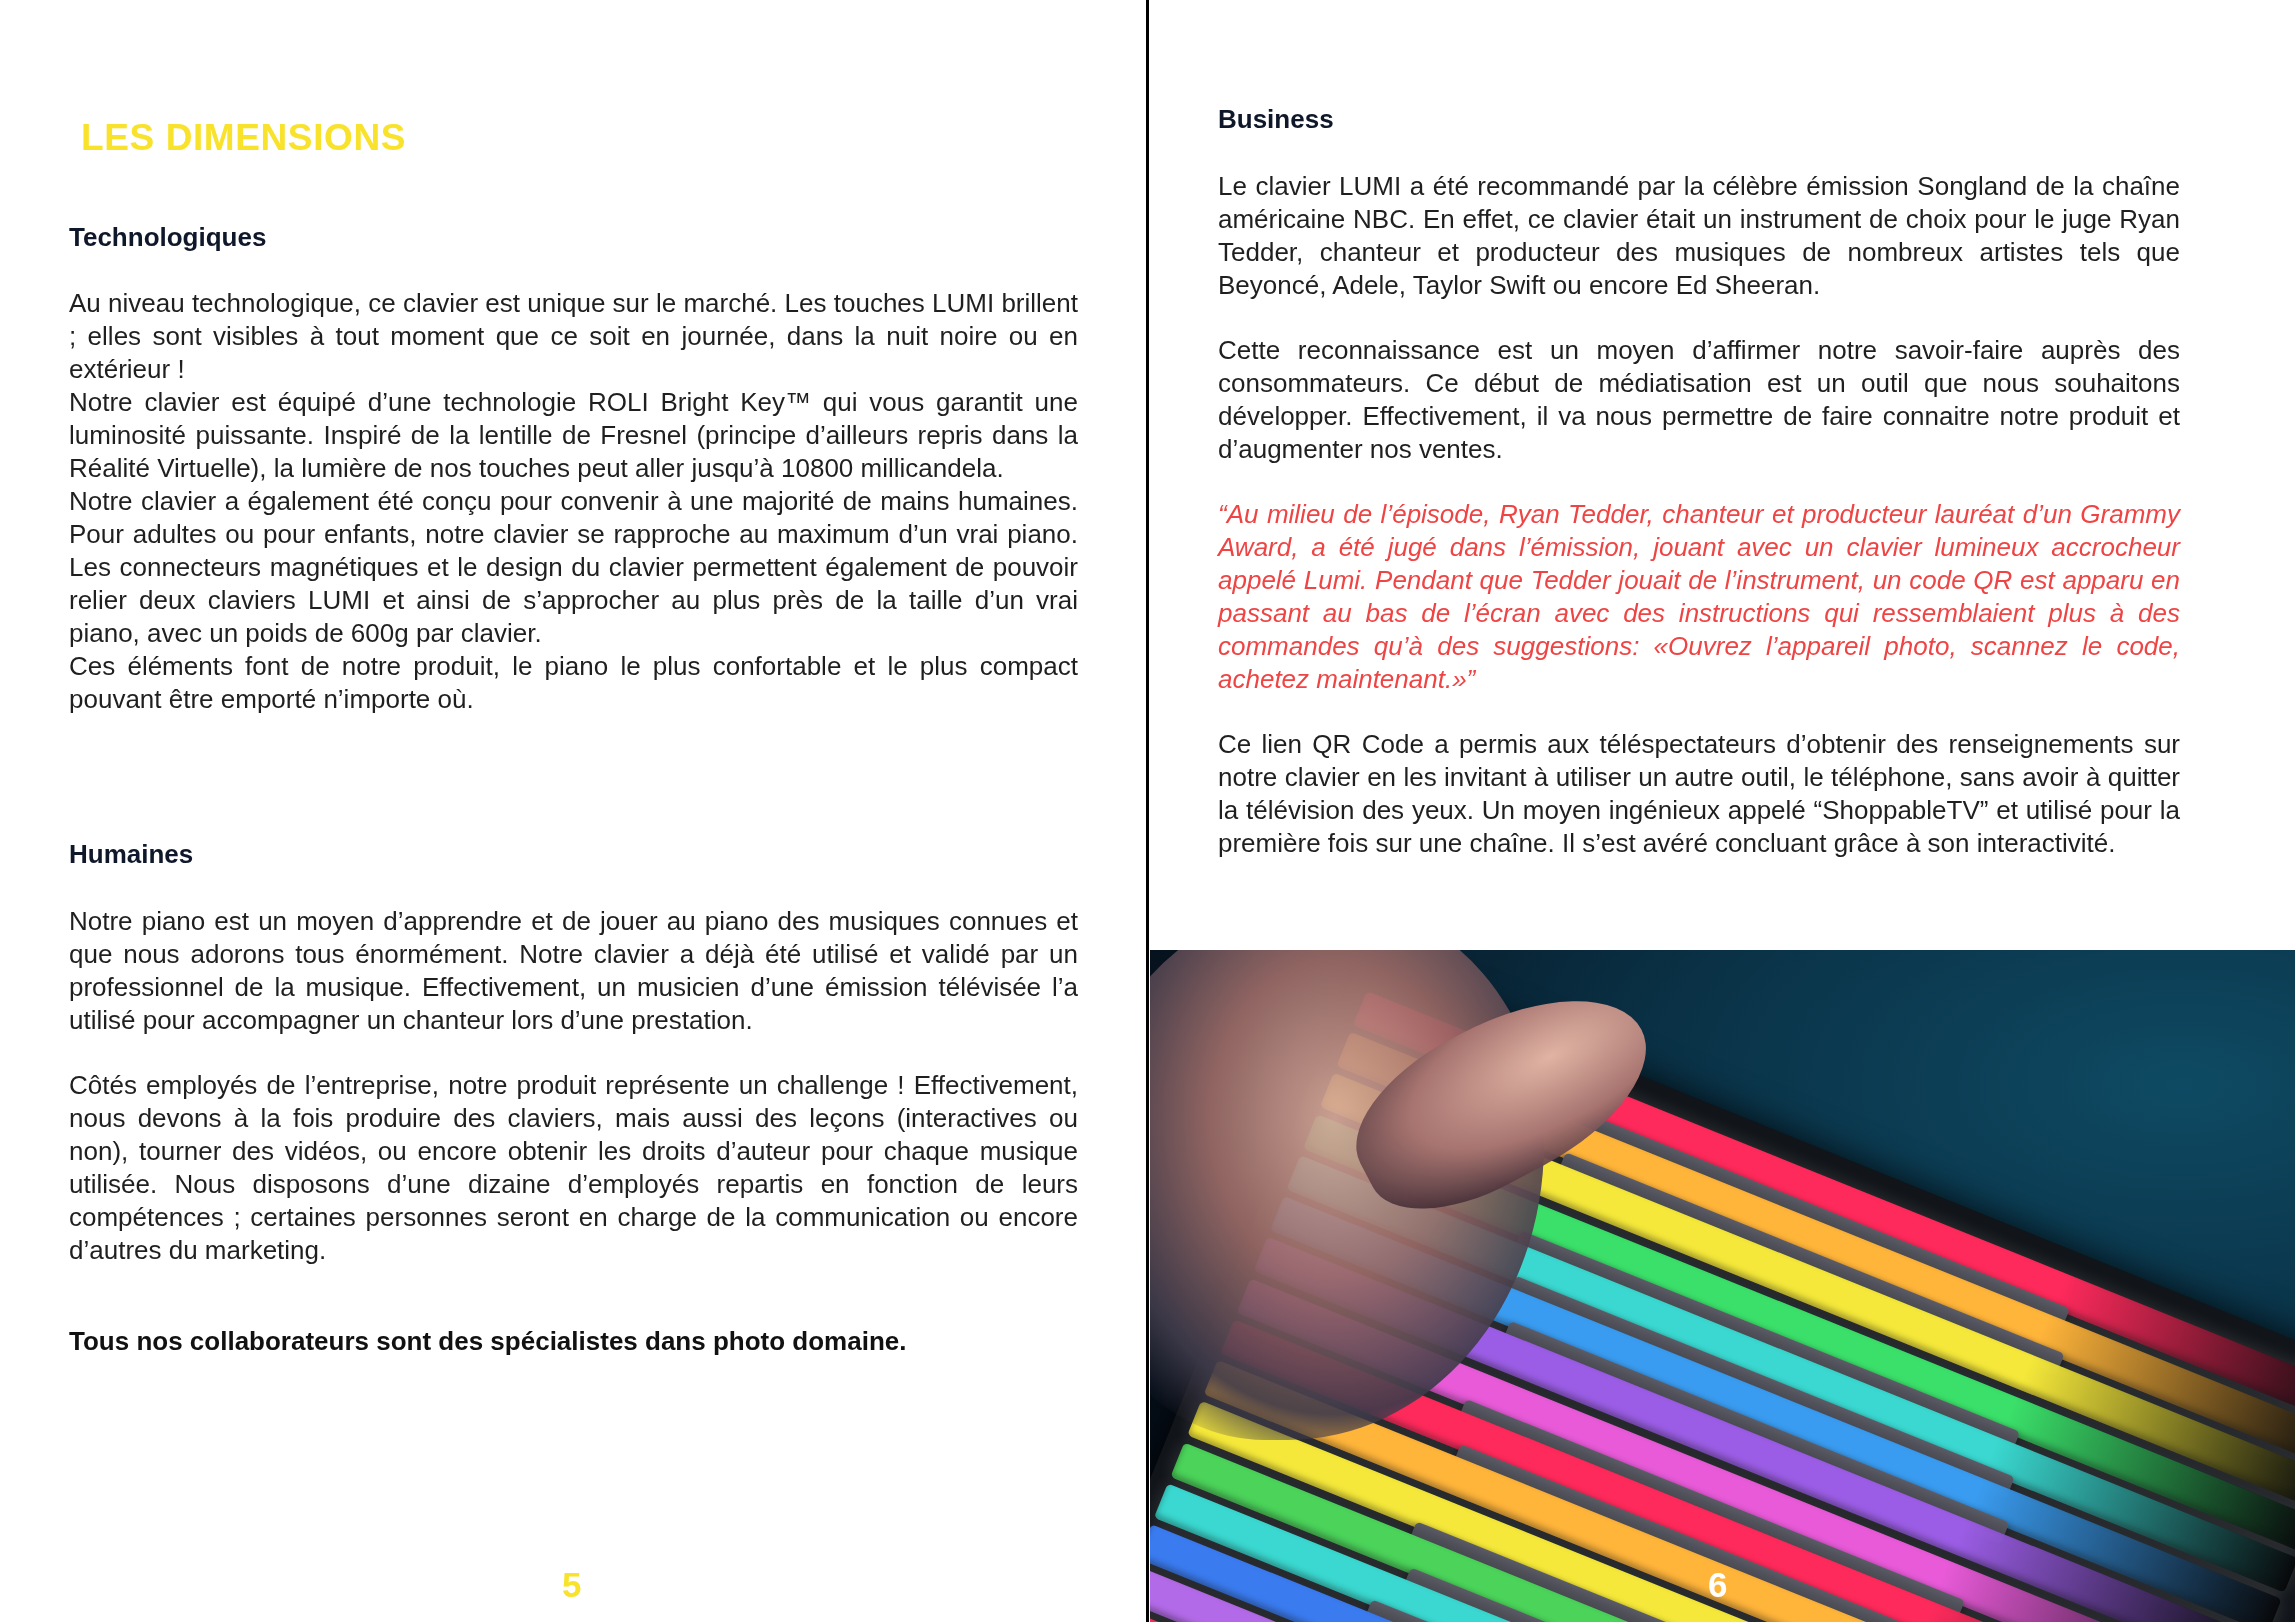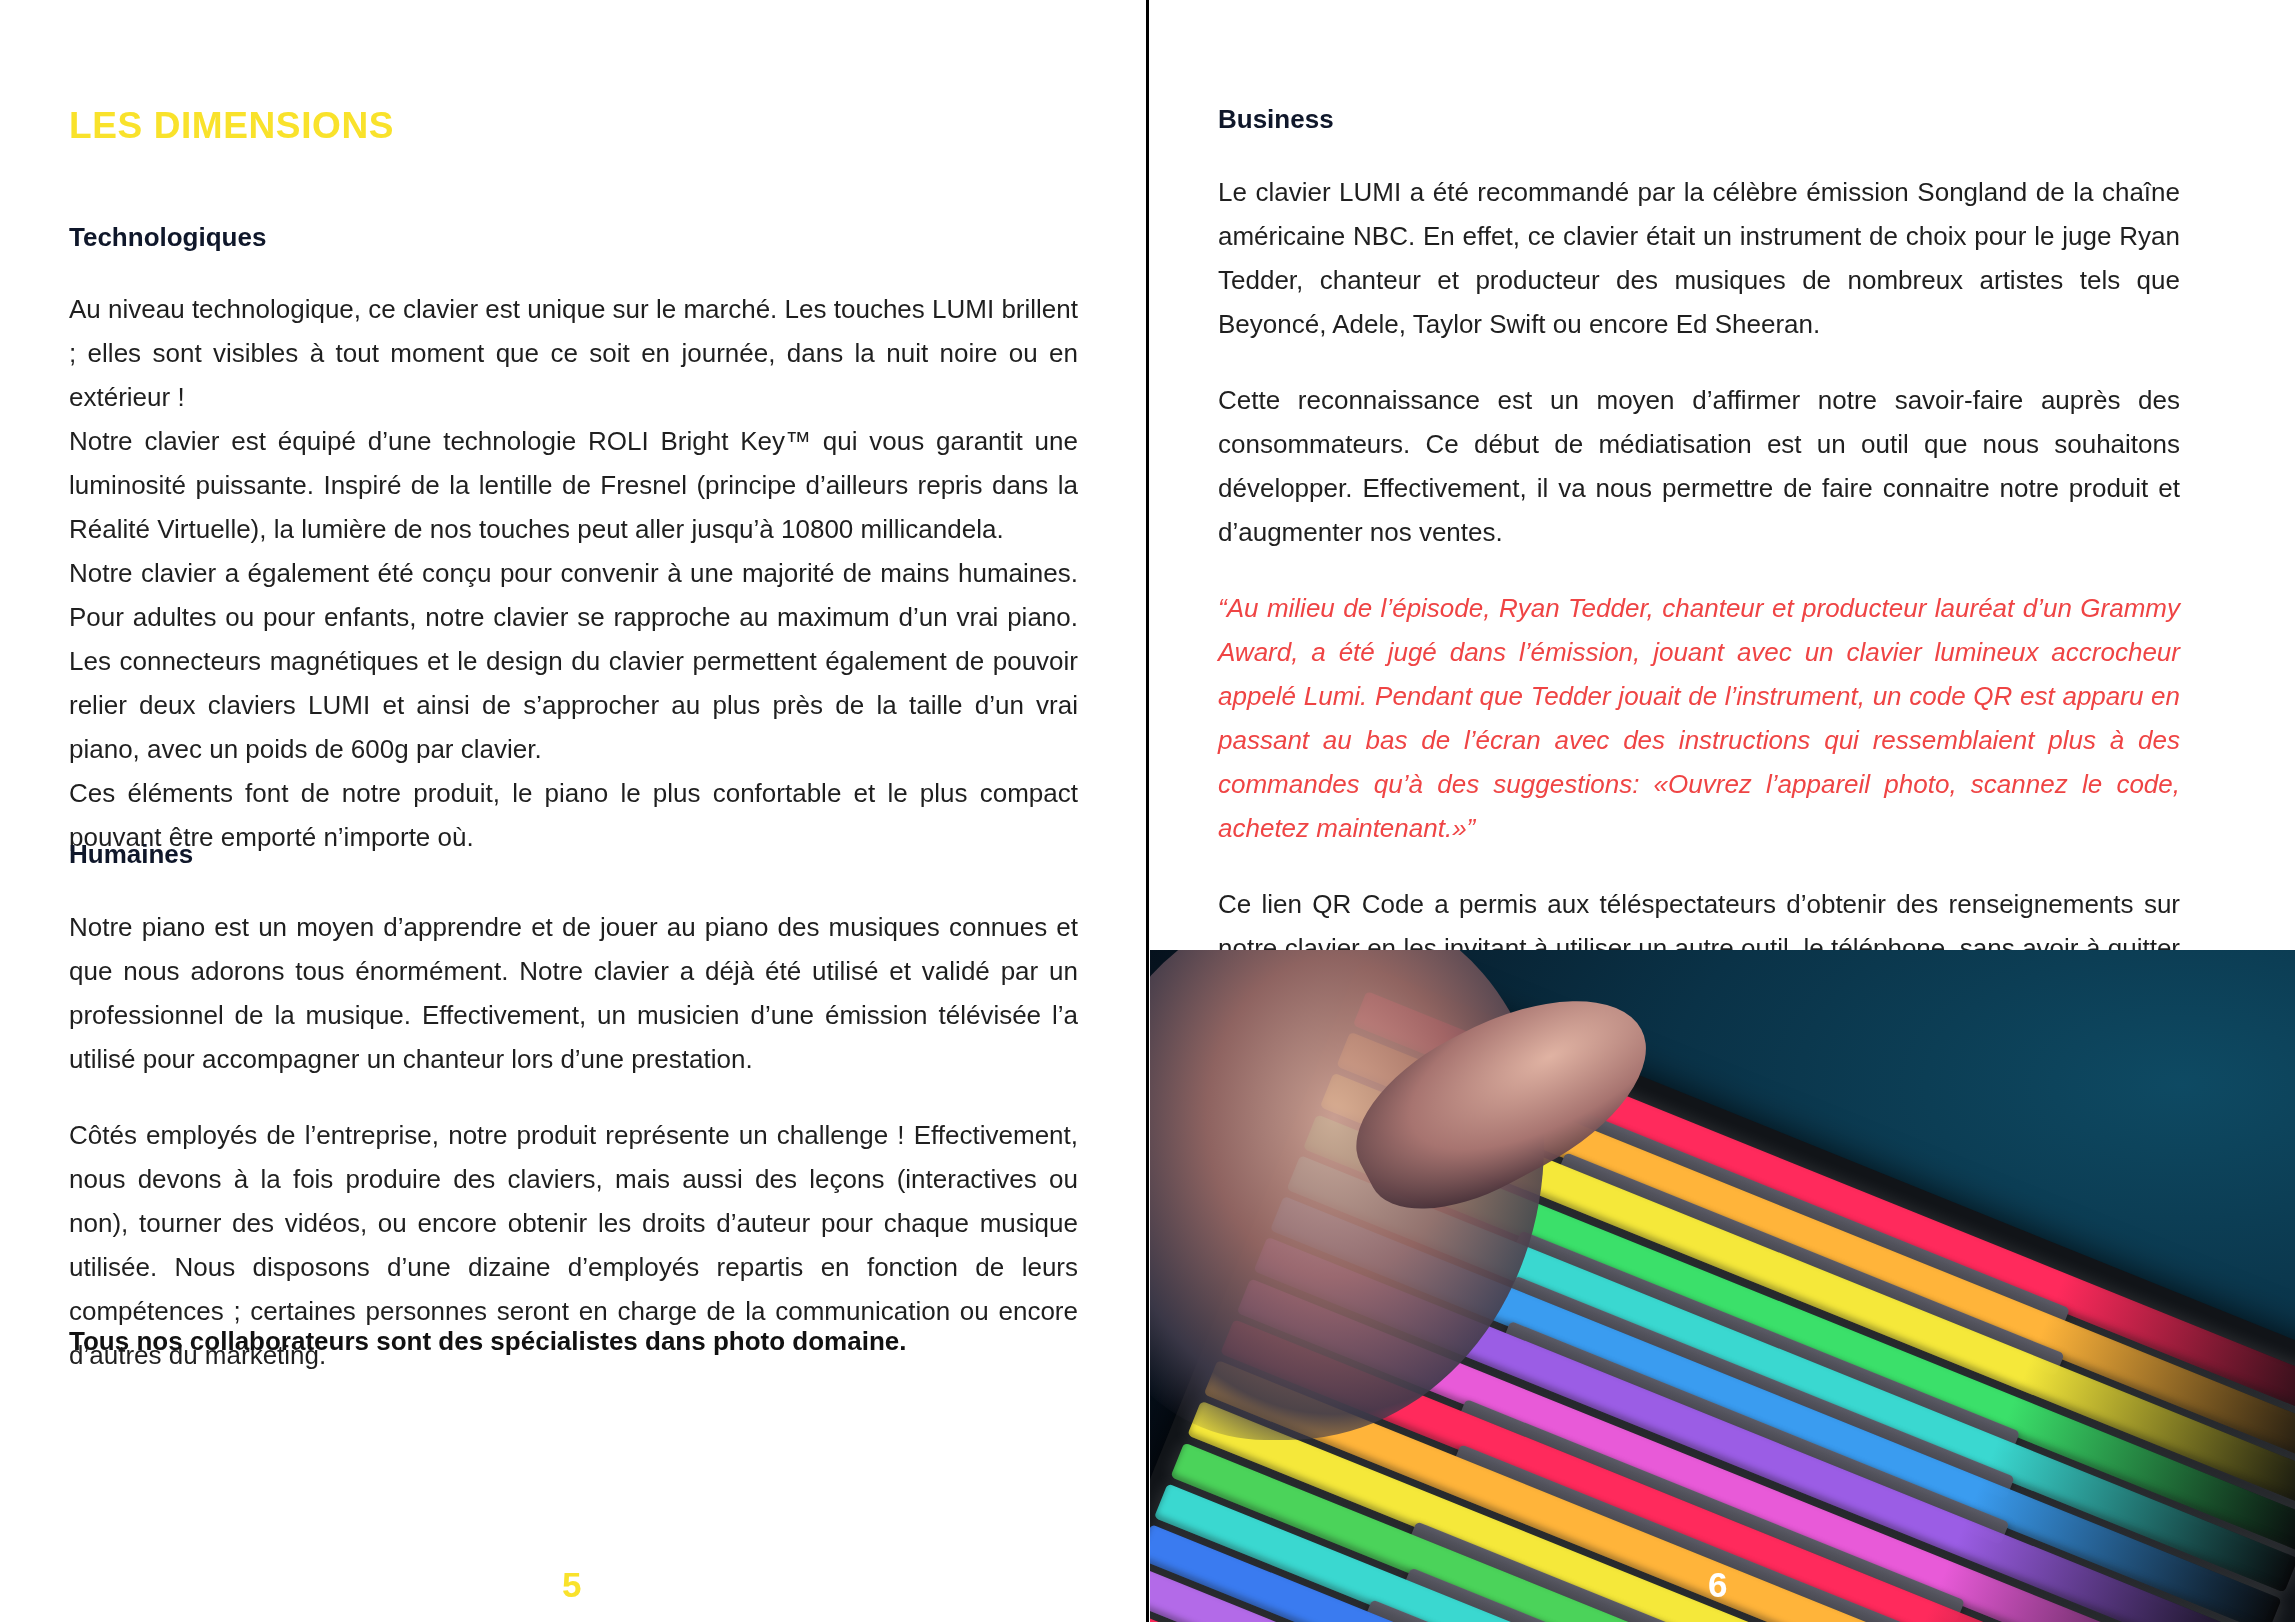--- a/index.html
+++ b/index.html
@@ -7,29 +7,29 @@
       width: 2295px; height: 1623px; position: relative; overflow: hidden;
       background: #ffffff; color: #1a1a1a;
       font-family: "Liberation Sans", "DejaVu Sans", sans-serif;
     }
     .page { position: absolute; top: 0; height: 1623px; }
     .page-left { left: 0; width: 1147px; }
     .page-right { left: 1150px; width: 1146px; }
     .spine { position: absolute; left: 1146px; top: 0; width: 3px; height: 1623px; background: #000; }
 
     .title {
-      position: absolute; left: 69px; top: 105px; margin: 0;
+      position: absolute; left: 69px; top: 105px; margin: 12px;
       font-size: 37px; font-weight: 700; color: #F9E22B; letter-spacing: 0.6px;
     }
     .subhead {
       position: absolute; margin: 0;
       font-size: 26px; font-weight: 700; color: #0f172a;
     }
     .body-block {
-      position: absolute; margin: 0; font-size: 26px; line-height: 44px;
+      position: absolute; margin: 0; font-size: 26px; line-height: 33px;
       text-align: justify; color: #1f1f1f;
     }
     .body-block p { margin: 0; }
     .gap { height: 32px; }
     .quote { font-style: italic; color: #ef4444; }
     .bold-closing {
       position: absolute; left: 69px; top: 1326px; margin: 0;
       font-size: 26px; font-weight: 700; color: #111;
     }
     .page-num {

